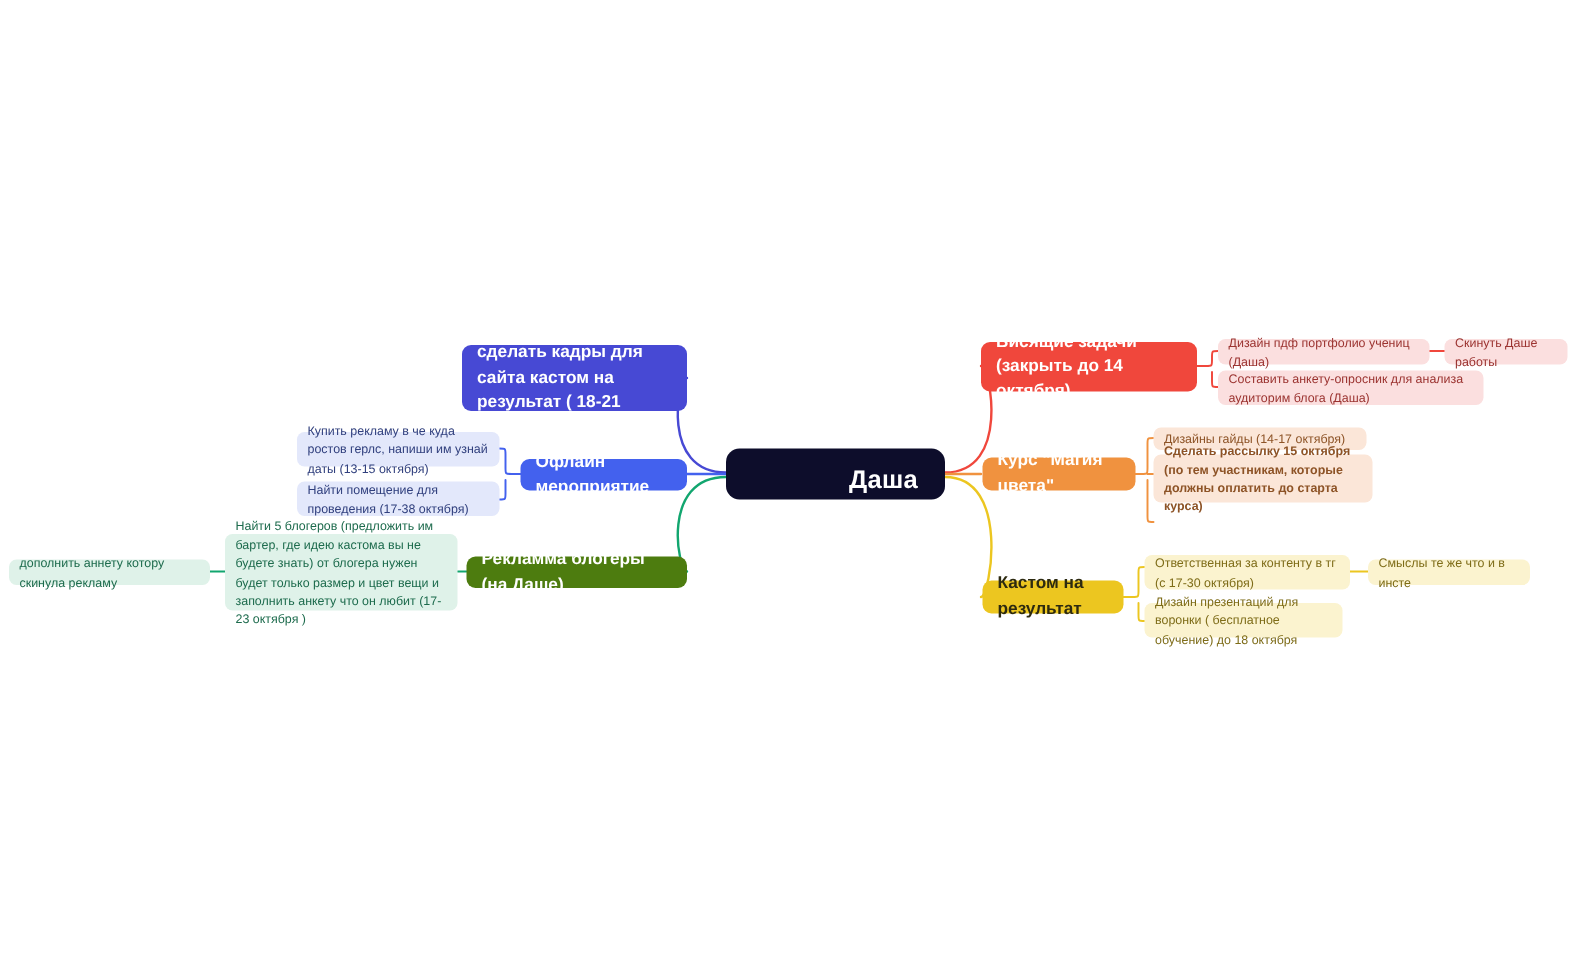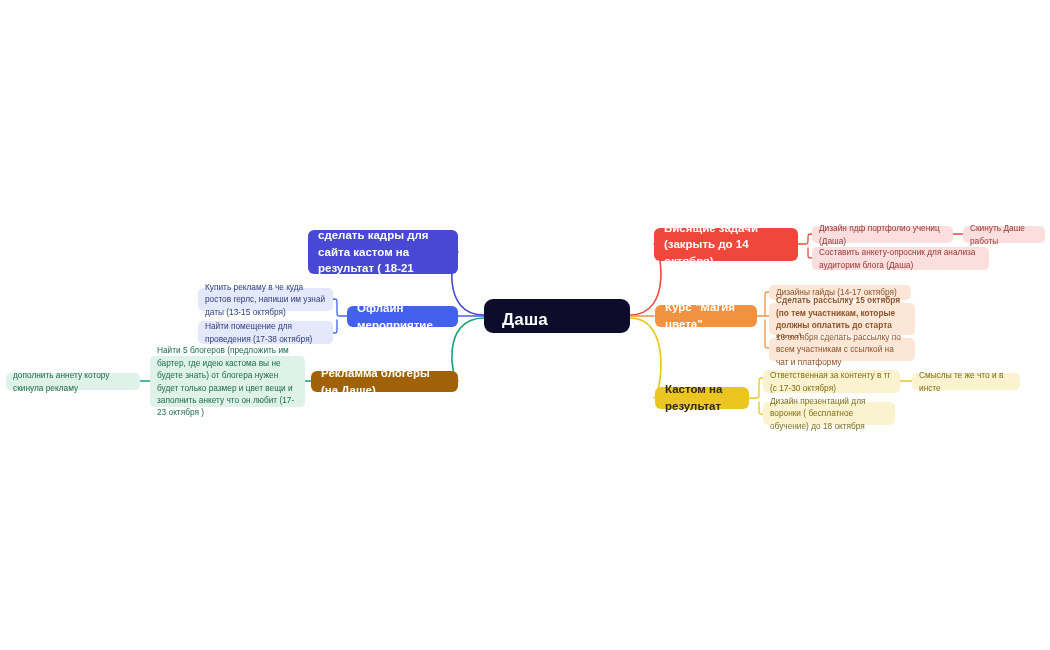--- a/index.html
+++ b/index.html
@@ -26,34 +26,34 @@
   .n-center{
     background:#0d0d2b;
     color:#ffffff;
     border-radius:9px;
     font-size:17px;
     font-weight:700;
     letter-spacing:.2px;
     padding:0 18px;
     justify-content:center;
   }
-  .n-center > span{text-align:left;margin-top:28px;}
+  .n-center > span{text-align:right;margin-top:28px;}
 
   
   .n-l1{
     color:#ffffff;
     font-size:11.5px;
     font-weight:700;
     line-height:1.45;
     padding:7px 10px;
     border-radius:6px;
   }
   .n-l1.blue{background:#4749d4;}
   .n-l1.blue2{background:#4361ee;}
-  .n-l1.green{background:#a16207;}
+  .n-l1.green{background:#4d7c0f;}
   .n-l1.red{background:#f0473c;}
   .n-l1.orange{background:#f0923f;}
   .n-l1.yellow{background:#ecc620;color:#2d2a10;}
 
   
   .n-l2{
     font-size:8.3px;
     line-height:1.5;
     padding:5px 7px;
     border-radius:5px;
@@ -152,23 +152,20 @@
 
   <div class="node n-l1 orange" style="left:655px;top:305px;width:102px;height:22px;">
     <span>Курс "Магия цвета"</span>
   </div>
   <div class="node n-l2 orange" style="left:769px;top:285px;width:142px;height:15px;">
     <span>Дизайны гайды (14-17 октября)</span>
   </div>
   <div class="node n-l2 orange" style="left:769px;top:303px;width:146px;height:32px;font-weight:bold;">
     <span>Сделать рассылку 15 октября (по тем участникам, которые должны оплатить до старта курса)</span>
   </div>
-  <div class="node n-l2 orange" style="left:769px;top:338px;width:146px;height:23px;">
-    <span>16 октября сделать рассылку по всем участникам с ссылкой на чат и платформу</span>
-  </div>
 
   <div class="node n-l1 yellow" style="left:655px;top:387px;width:94px;height:22px;">
     <span>Кастом на результат</span>
   </div>
   <div class="node n-l2 yellow" style="left:763px;top:370px;width:137px;height:23px;">
     <span>Ответственная за контенту в тг (с 17-30 октября)</span>
   </div>
   <div class="node n-l2 yellow" style="left:912px;top:373px;width:108px;height:17px;">
     <span>Смыслы те же что и в инсте</span>
   </div>

